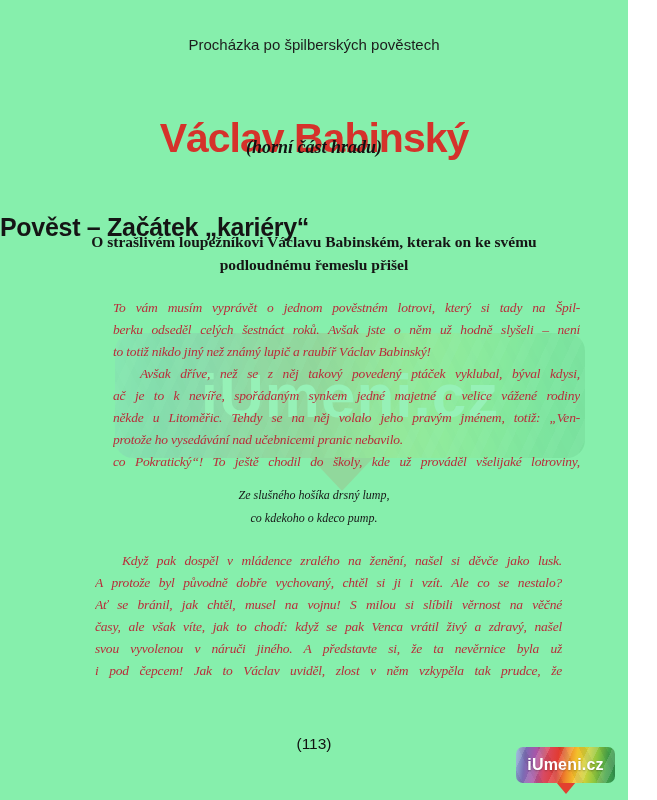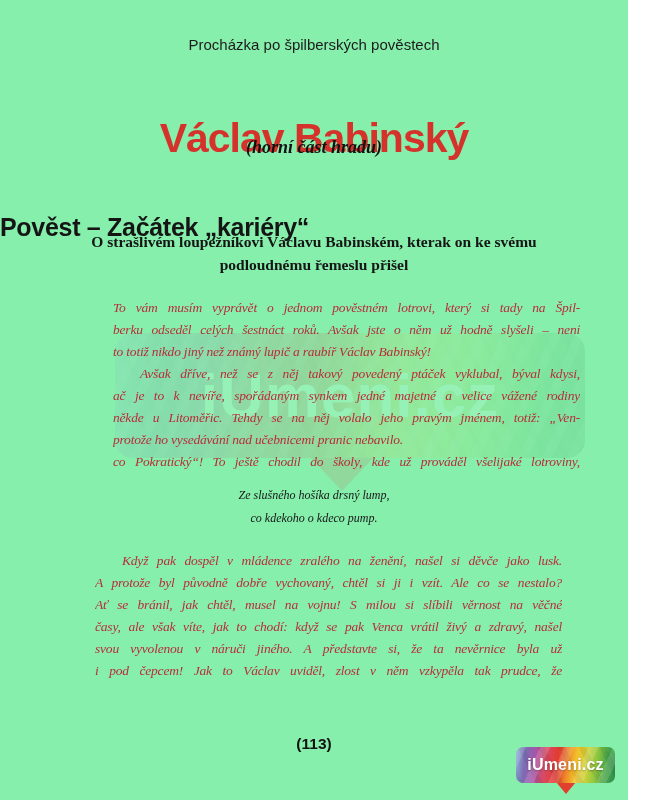--- a/index.html
+++ b/index.html
@@ -103,21 +103,21 @@
   }
   .poem .line { height: 23px; line-height: 23px; }
 
   
   .page-number {
     position: absolute;
     top: 735px; left: 0; right: 0;
     text-align: center;
     font-family: "Liberation Sans", sans-serif;
     font-size: 15.5px;
-    font-weight: 700;
+    font-weight: 400;
     color: #111111;
   }
 
   
   .logo-body {
     position: relative;
     display: flex;
     align-items: center;
     justify-content: center;
     color: #ffffff;

